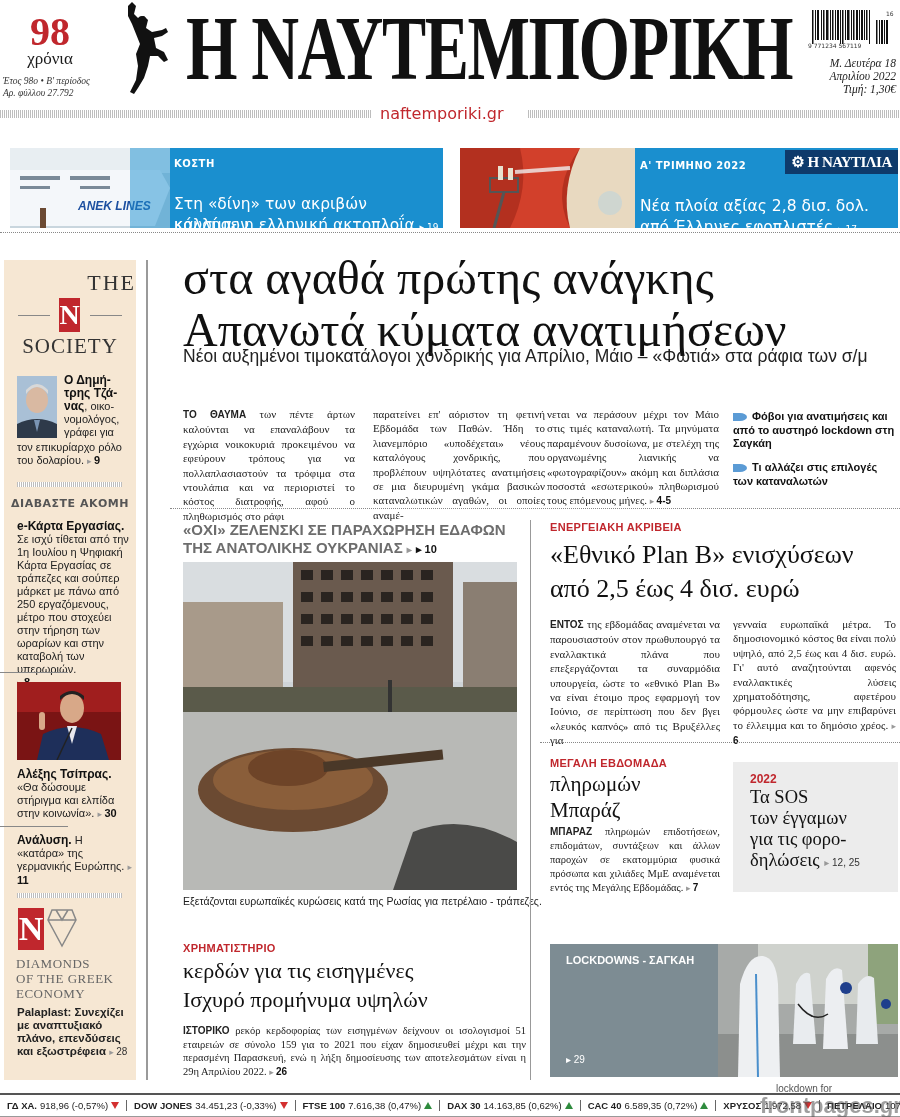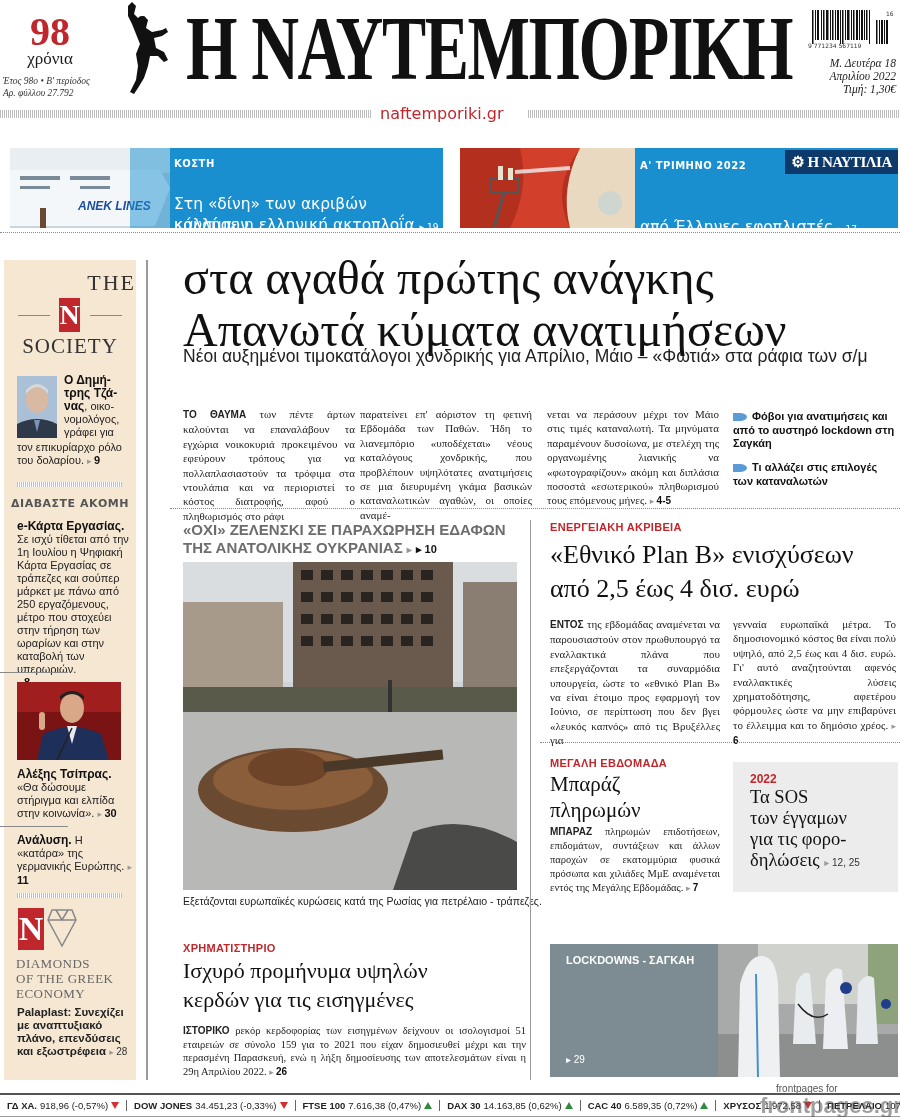--- a/index.html
+++ b/index.html
@@ -159,20 +159,21 @@
     <path d="M60 0 L120 0 Q90 40 110 80 L50 80 Q70 40 60 0 Z" fill="#d2402b"></path>
     <path d="M120 0 L175 0 L175 80 L110 80 Q100 40 120 0Z" fill="#e8d9c0"></path>
     <circle cx="150" cy="55" r="12" fill="#cfd6d0"></circle>
     <rect x="30" y="30" width="28" height="14" fill="none" stroke="#555" stroke-width="2"></rect>
     <rect x="38" y="18" width="5" height="14" fill="#e8e2d0"></rect>
     <rect x="48" y="20" width="5" height="12" fill="#e8e2d0"></rect>
     <line x1="44" y1="44" x2="34" y2="80" stroke="#555" stroke-width="3"></line>
     <path d="M55 24 L110 20" stroke="#f0f0f0" stroke-width="4" opacity="0.8"></path>
   </svg>
   <div class="kicker" style="left:180px;top:12px;">Α' ΤΡΙΜΗΝΟ 2022</div>
+  <div class="head" style="left:180px;top:28px;">Νέα πλοία αξίας 2,8 δισ. δολ.</div>
   <div class="head" style="left:180px;top:49px;">
     <span>από Έλληνες εφοπλιστές</span> <span class="pg">▸ 17</span>
   </div>
 </div>
 <div class="abs naut-badge">
   <span>⚙</span>
   <span>Η ΝΑΥΤΙΛΙΑ</span>
 </div>
 <div class="abs dotline" style="left:0;top:232px;width:900px;"></div>
 
@@ -252,21 +253,21 @@
 
 <div class="abs h1">
   <div>στα αγαθά πρώτης ανάγκης</div>
   <div>Απανωτά κύματα ανατιμήσεων</div>
 </div>
 <div class="abs dek">Νέοι αυξημένοι τιμοκατάλογοι χονδρικής για Απρίλιο, Μάιο – «Φωτιά» στα ράφια των σ/μ</div>
 
 <div class="abs col" style="left:183px;top:407px;width:172px;">
   <b>ΤΟ ΘΑΥΜΑ</b> <span>των πέντε άρτων καλούνται να επαναλάβουν τα εγχώρια νοικοκυριά προκειμένου να εφεύρουν τρόπους για να πολλαπλασιαστούν τα τρόφιμα στα ντουλάπια και να περιοριστεί το κόστος διατροφής, αφού ο πληθωρισμός στο ράφι</span>
 </div>
-<div class="abs col" style="left:360px;top:407px;width:172px;">παρατείνει επ' αόριστον τη φετινή Εβδομάδα των Παθών. Ήδη το λιανεμπόριο «υποδέχεται» νέους καταλόγους χονδρικής, που προβλέπουν υψηλότατες ανατιμήσεις σε μια διευρυμένη γκάμα βασικών καταναλωτικών αγαθών, οι οποίες αναμέ-</div>
+<div class="abs col" style="left:373px;top:407px;width:172px;">παρατείνει επ' αόριστον τη φετινή Εβδομάδα των Παθών. Ήδη το λιανεμπόριο «υποδέχεται» νέους καταλόγους χονδρικής, που προβλέπουν υψηλότατες ανατιμήσεις σε μια διευρυμένη γκάμα βασικών καταναλωτικών αγαθών, οι οποίες αναμέ-</div>
 <div class="abs col" style="left:547px;top:407px;width:172px;">
   <span>νεται να περάσουν μέχρι τον Μάιο στις τιμές καταναλωτή. Τα μηνύματα παραμένουν δυσοίωνα, με στελέχη της οργανωμένης λιανικής να «φωτογραφίζουν» ακόμη και διπλάσια ποσοστά «εσωτερικού» πληθωρισμού τους επόμενους μήνες.</span> <span class="pgref">▸ <b>4-5</b></span>
 </div>
 <div class="abs bullet" style="left:733px;top:410px;width:165px;">
   <span class="bullet-arrow"></span><span>Φόβοι για ανατιμήσεις και από το αυστηρό lockdown στη Σαγκάη</span>
 </div>
 <div class="abs bullet" style="left:733px;top:461px;width:165px;">
   <span class="bullet-arrow"></span><span>Τι αλλάζει στις επιλογές των καταναλωτών</span>
 </div>
 <div class="abs dotline" style="left:170px;top:508px;width:730px;"></div>
@@ -331,40 +332,40 @@
 <div class="abs col" style="left:550px;top:617px;width:170px;">
   <b>ΕΝΤΟΣ</b> <span>της εβδομάδας αναμένεται να παρουσιαστούν στον πρωθυπουργό τα εναλλακτικά πλάνα που επεξεργάζονται τα συναρμόδια υπουργεία, ώστε το «εθνικό Plan B» να είναι έτοιμο προς εφαρμογή τον Ιούνιο, σε περίπτωση που δεν βγει «λευκός καπνός» από τις Βρυξέλλες για</span>
 </div>
 <div class="abs col" style="left:733px;top:617px;width:163px;">
   <span>γενναία ευρωπαϊκά μέτρα. Το δημοσιονομικό κόστος θα είναι πολύ υψηλό, από 2,5 έως και 4 δισ. ευρώ. Γι' αυτό αναζητούνται αφενός εναλλακτικές λύσεις χρηματοδότησης, αφετέρου φόρμουλες ώστε να μην επιβαρύνει το έλλειμμα και το δημόσιο χρέος.</span> <span class="pgref">▸ <b>6</b></span>
 </div>
 <div class="abs dotline" style="left:540px;top:742px;width:360px;"></div>
 
 <div class="abs kicker-red" style="left:550px;top:757px;">ΜΕΓΑΛΗ ΕΒΔΟΜΑΔΑ</div>
 <div class="abs head-serif" style="left:550px;top:771px;width:170px;font-size:21px;line-height:26px;">
+  <div>πληρωμών</div>
   <div>Μπαράζ</div>
-  <div>πληρωμών</div>
 </div>
 <div class="abs col" style="left:550px;top:825px;width:170px;font-size:10.5px;line-height:14px;">
   <b>ΜΠΑΡΑΖ</b> <span>πληρωμών επιδοτήσεων, επιδομάτων, συντάξεων και άλλων παροχών σε εκατομμύρια φυσικά πρόσωπα και χιλιάδες ΜμΕ αναμένεται εντός της Μεγάλης Εβδομάδας.</span> <span class="pgref">▸ <b>7</b></span>
 </div>
 
 <div class="abs sos-box" style="left:733px;top:762px;width:165px;height:130px;"></div>
 <div class="abs" style="left:750px;top:772px;font-family:'Liberation Sans',sans-serif;font-weight:bold;font-size:12px;color:#c0272d;">2022</div>
 <div class="abs head-serif" style="left:750px;top:787px;width:145px;font-size:18.5px;line-height:21px;">
   <div>Τα SOS</div>
   <div>των έγγαμων</div>
   <div>για τις φορο-</div>
   <div><span>δηλώσεις</span> <span style="font-family:'Liberation Sans',sans-serif;font-size:10px;color:#333;"><span style="color:#999;">▸</span> <span>12, 25</span></span></div>
 </div>
 
 <div class="abs kicker-red" style="left:183px;top:942px;">ΧΡΗΜΑΤΙΣΤΗΡΙΟ</div>
 <div class="abs head-serif" style="left:183px;top:956px;width:350px;font-size:22px;line-height:29px;">
+  <div>κερδών για τις εισηγμένες</div>
   <div>Ισχυρό προμήνυμα υψηλών</div>
-  <div>κερδών για τις εισηγμένες</div>
 </div>
 <div class="abs col" style="left:183px;top:1024px;width:343px;font-size:10.5px;line-height:13.5px;">
   <b>ΙΣΤΟΡΙΚΟ</b> <span>ρεκόρ κερδοφορίας των εισηγμένων δείχνουν οι ισολογισμοί 51 εταιρειών σε σύνολο 159 για το 2021 που είχαν δημοσιευθεί μέχρι και την περασμένη Παρασκευή, ενώ η λήξη δημοσίευσης των αποτελεσμάτων είναι η 29η Απριλίου 2022.</span> <span class="pgref">▸ <b>26</b></span>
 </div>
 
 <div class="abs" style="left:550px;top:944px;width:348px;height:133px;background:#7d8c93;overflow:hidden;">
   <svg style="position:absolute;left:168px;top:0;width:180px;height:133px;" viewBox="0 0 180 133">
     <rect width="180" height="133" fill="#a7aaa8"></rect>
     <rect x="40" y="0" width="140" height="60" fill="#cfd2cd"></rect>
     <rect x="150" y="0" width="30" height="80" fill="#8ea37c"></rect>
@@ -412,14 +413,14 @@
       <b>ΧΡΥΣΟΣ</b>
       <span>1.972,58</span>
       <span class="tri-down"></span>
     </div>
   <div class="tick">
       <b>ΠΕΤΡΕΛΑΙΟ</b>
       <span>107,99</span>
     </div>
 
 </div>
-<div class="abs digitized">frontpages for</div>
+<div class="abs digitized">lockdown for</div>
 <div class="abs frontpages">frontpages.gr</div>
 
 </body></html>

